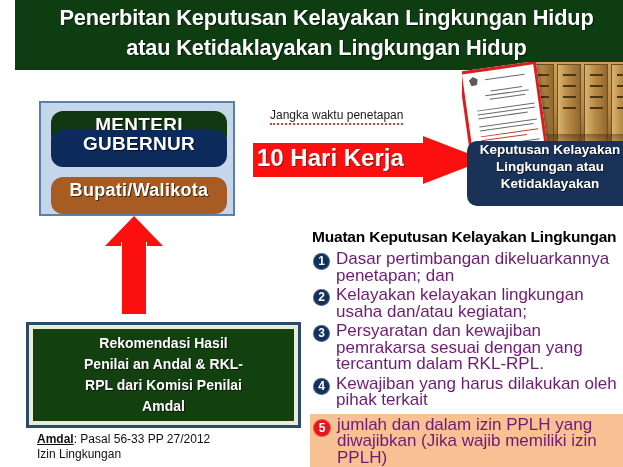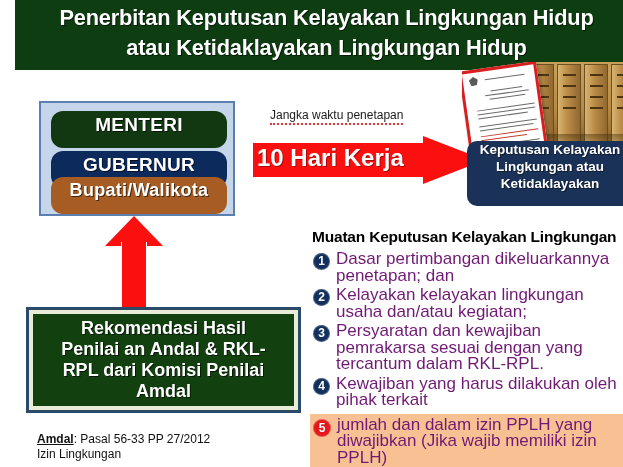--- a/index.html
+++ b/index.html
@@ -124,21 +124,21 @@
     font-family: "Liberation Sans Narrow", "Liberation Sans", sans-serif;
     font-weight: bold;
     font-size: 19px;
     line-height: 27px;
     text-align: center;
     letter-spacing: 0.3px;
     text-shadow: 1px 1px 0 rgba(0,0,0,.6);
     box-sizing: border-box;
   }
   #box-menteri  { top: 8px;  background: #123812; }
-  #box-gubernur { top: 48px; background: #0d2a5c; text-align: center; }
+  #box-gubernur { top: 27px; background: #0d2a5c; text-align: center; }
   #box-bupati   { top: 74px; background: #a65c22; font-size: 18px; }
 
   
   #arrow-right {
     position: absolute;
     left: 238px; top: 136px;
     width: 232px; height: 48px;
   }
   #arrow-right .shaft {
     position: absolute;
@@ -213,31 +213,31 @@
     position: absolute;
     left: 0; top: 0;
     width: 58px; height: 30px;
     background: #fb0f0f;
     clip-path: polygon(50% 0, 100% 100%, 0 100%);
   }
 
   
   #recommendation-box {
     position: absolute;
-    left: 11px; top: 307px;
+    left: 11px; top: 322px;
     width: 275px; height: 106px;
     background: #13400f;
     border: 3px solid #2a4a68;
     outline: 4px solid #e9ecd8;
     outline-offset: -7px;
     box-sizing: border-box;
     color: #ffffff;
     font-family: "Liberation Sans Narrow", "Liberation Sans", sans-serif;
     font-weight: bold;
-    font-size: 18px;
+    font-size: 14px;
     line-height: 21px;
     text-align: center;
     padding: 8px 14px 0;
     text-shadow: 1px 1px 0 rgba(0,0,0,.6);
     white-space: pre-line;
   }
 
   
   #source-note {
     position: absolute;

